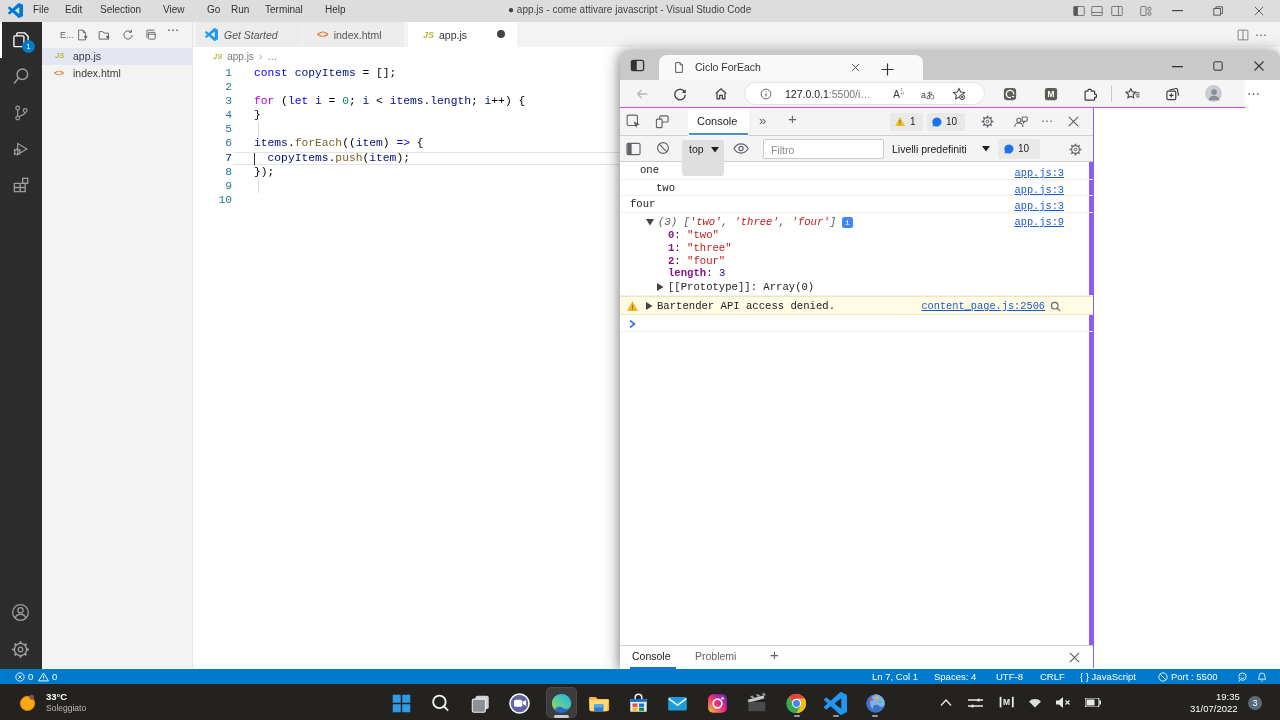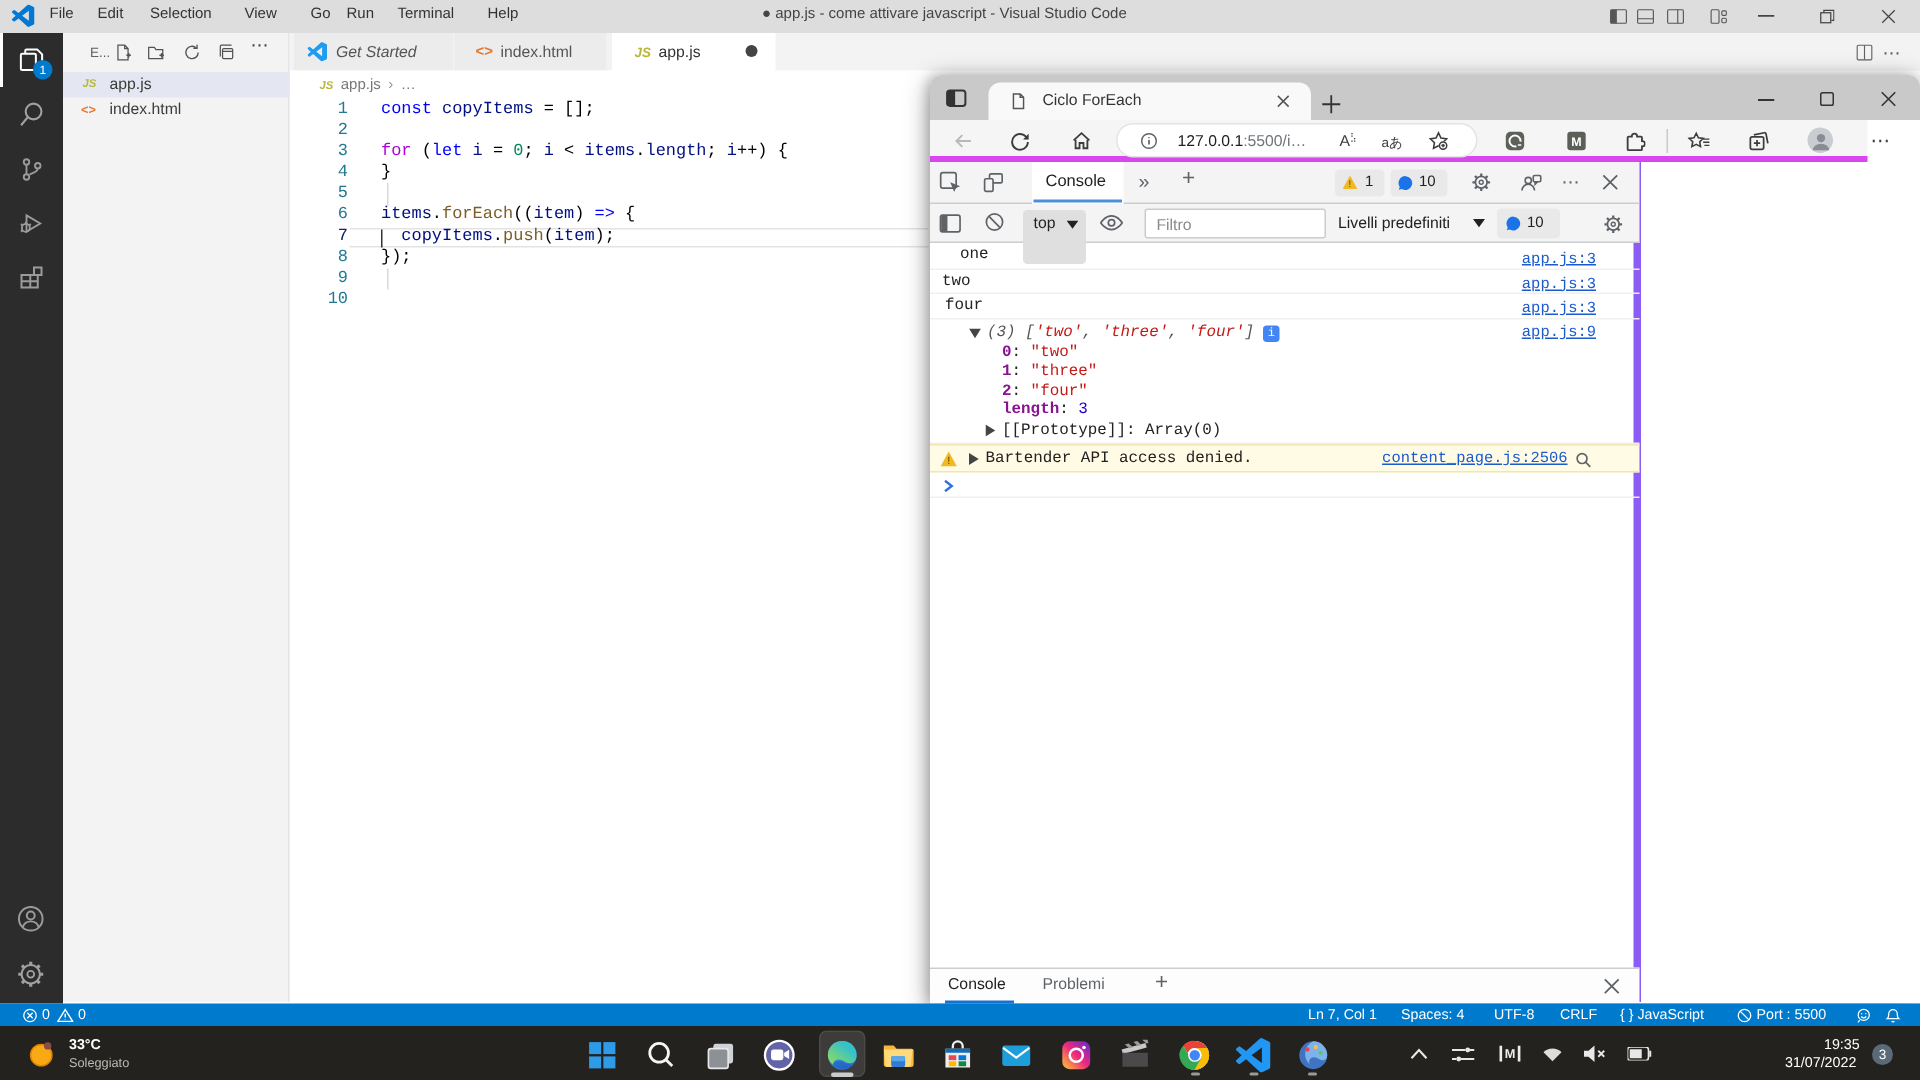--- a/index.html
+++ b/index.html
@@ -24,21 +24,21 @@
 #code{position:absolute;left:193px;top:65.5px;width:427px;font-family:"Liberation Mono",monospace;font-size:11.3px}
 .kw{color:#00f}.ctl{color:#af00db}.var{color:#001080}.fn{color:#795e26}.str{color:#a31515}.num{color:#098658}
 
 #statusbar{left:0;top:669px;width:1280px;height:15px;background:#007acc;color:#fff;font-size:9.5px}
 
 #taskbar{left:0;top:684px;width:1280px;height:36px;background:#24221f}
 .tbi{position:absolute;top:8px;width:23px;height:23px}
 
 #edge{left:620px;top:50px;width:660px;height:619px;border-radius:8px 8px 0 0;box-shadow:0 4px 18px rgba(0,0,0,.38), -2px 0 8px rgba(0,0,0,.18);background:#fff}
 #edgetabs{position:absolute;left:0;top:0;width:660px;height:30px;background:#c9c9c9;border-radius:8px 8px 0 0}
-#edgetoolbar{position:absolute;left:0;top:30px;width:625px;height:28px;background:#f5f5f5;border-bottom:4px solid #d946ef}
+#edgetoolbar{position:absolute;left:0;top:30px;width:625px;height:28px;background:#f5f5f5;border-bottom:1px solid #d946ef}
 #devtools{position:absolute;left:0;top:58px;width:474px;height:560px;background:#fff;border-right:5px solid #8b5cf6}
 .dtbar{position:absolute;left:0;width:473px;height:28px;background:#f4f4f5;border-bottom:1px solid #cbced1}
 .crow{position:absolute;left:0;width:473px;border-bottom:1px solid #f0f0f0;font-family:"Liberation Mono",monospace;font-size:10.6px;color:#222}
 .clink{position:absolute;right:29px;color:#1b5bce;text-decoration:underline;font-family:"Liberation Mono",monospace;font-size:10.3px}
 </style>
 </head>
 <body>
 
 <div class="abs" id="titlebar">
   <svg class="abs" style="left:8px;top:3px" width="15" height="15" viewBox="0 0 24 24">
@@ -222,21 +222,21 @@
 </div>
 
 <div class="abs" id="edge">
   <div id="edgetabs">
 
     <svg class="abs" style="left:10px;top:8px" width="15" height="15" viewBox="0 0 16 16" fill="none" stroke="#333" stroke-width="1.4">
         <rect x="1.5" y="2.5" width="13" height="11" rx="2"></rect>
         <path fill="#333" d="M2 3.5h4.5v9H2z"></path>
       </svg>
 
-    <div class="abs" style="left:39px;top:5px;width:215px;height:25px;background:#f9f9f9;border-radius:8px 8px 0 0">
+    <div class="abs" style="left:39px;top:5px;width:264px;height:25px;background:#f9f9f9;border-radius:8px 8px 0 0">
       <svg class="abs" style="left:14px;top:6px" width="12" height="13" viewBox="0 0 16 16" fill="none" stroke="#555" stroke-width="1.3">
           <path d="M9.5 1.5h-6v13h9v-10z"></path>
           <path d="M9.5 1.5v3h3"></path>
         </svg>
       <span class="abs" style="left:36px;top:6px;font-size:10.5px;color:#333">Ciclo ForEach</span>
       <svg class="abs" style="left:192px;top:8px" width="9" height="9" viewBox="0 0 10 10" stroke="#555" stroke-width="1.1">
           <path d="M1 1l8 8M9 1L1 9"></path>
         </svg>
     </div>
     <svg class="abs" style="left:261px;top:13px" width="13" height="13" viewBox="0 0 13 13" stroke="#333" stroke-width="1.2">
@@ -399,21 +399,21 @@
       <svg class="abs" style="left:448px;top:6px" width="15" height="15" viewBox="0 0 24 24" fill="none" stroke="#5f6368">
           <circle cx="12" cy="12" r="6.2" stroke-width="1.8"></circle>
           <circle cx="12" cy="12" r="2.1" stroke-width="1.5"></circle>
           <g stroke-width="2.4">
             <path d="M12 5.8V2.6M12 21.4v-3.2M18.2 12h3.2M2.6 12h3.2M16.4 7.6l2.3-2.3M5.3 18.7l2.3-2.3M16.4 16.4l2.3 2.3M5.3 5.3l2.3 2.3"></path>
           </g>
         </svg>
     </div>
 
     <div class="crow" style="top:54px;height:17.6px;line-height:17.6px"><span style="margin-left:20px">one</span><span class="clink" style="top:3px">app.js:3</span></div>
-    <div class="crow" style="top:71.6px;height:16.6px;line-height:16.6px"><span style="margin-left:8px">two</span><span class="clink" style="top:2px">app.js:3</span></div>
+    <div class="crow" style="top:71.6px;height:16.6px;line-height:16.6px"><span style="margin-left:36px">two</span><span class="clink" style="top:2px">app.js:3</span></div>
     <div class="crow" style="top:88.2px;height:16.5px;line-height:16.5px"><span style="margin-left:10px">four</span><span class="clink" style="top:2px">app.js:3</span></div>
     <div class="crow" style="top:104.7px;height:83.3px">
       <svg class="abs" style="left:26px;top:6px" width="8" height="7" viewBox="0 0 8 7">
           <path fill="#444" d="M0 0h8L4 6.5z"></path>
         </svg>
       <span class="abs" style="left:38px;top:3px;font-style:italic"><span style="color:#565656">(3)&nbsp;</span><span style="color:#565656">[</span><span style="color:#c41a16">'two'</span><span style="color:#565656">,&nbsp;</span><span style="color:#c41a16">'three'</span><span style="color:#565656">,&nbsp;</span><span style="color:#c41a16">'four'</span><span style="color:#565656">]</span></span>
       <div class="abs" style="left:222px;top:4.5px;width:11px;height:11px;background:#4285f4;border-radius:2.5px;color:#fff;font-size:8px;text-align:center;line-height:11px;font-style:normal">i</div>
       <span class="clink" style="top:3px">app.js:9</span>
       <div class="abs" style="left:48px;top:16.3px;line-height:12.8px"><span style="color:#881391;font-weight:bold">0</span>: <span style="color:#c41a16">"two"</span><br><span style="color:#881391;font-weight:bold">1</span>: <span style="color:#c41a16">"three"</span><br><span style="color:#881391;font-weight:bold">2</span>: <span style="color:#c41a16">"four"</span><br><span style="color:#881391;font-weight:bold">length</span>: <span style="color:#1c00cf">3</span></div>
       <svg class="abs" style="left:37px;top:70px" width="7" height="8" viewBox="0 0 7 8">

